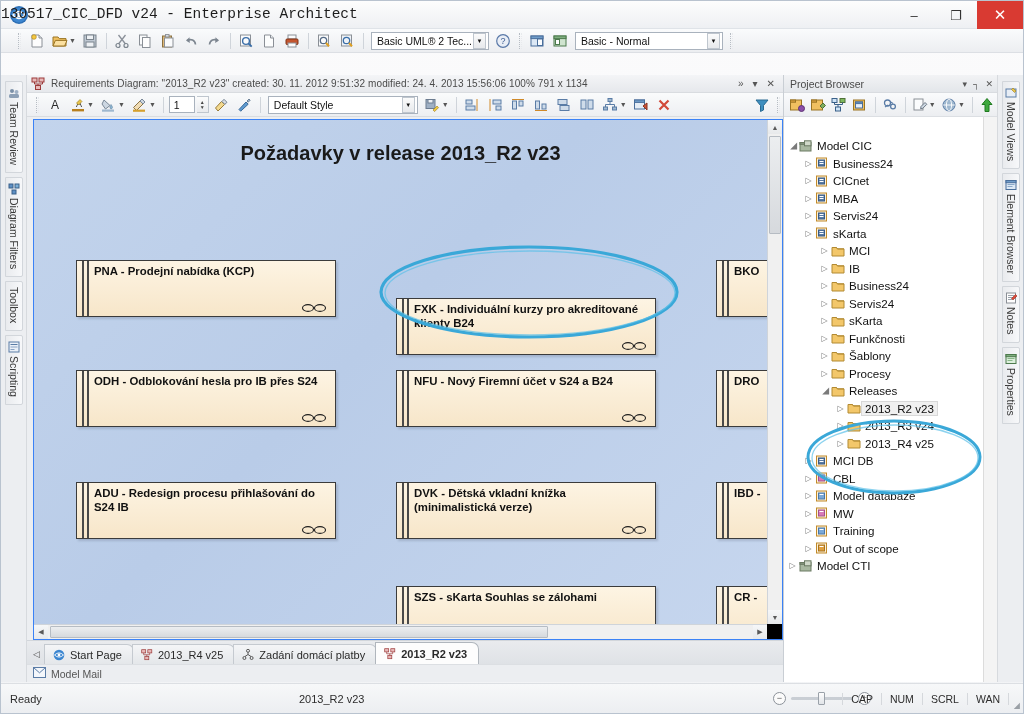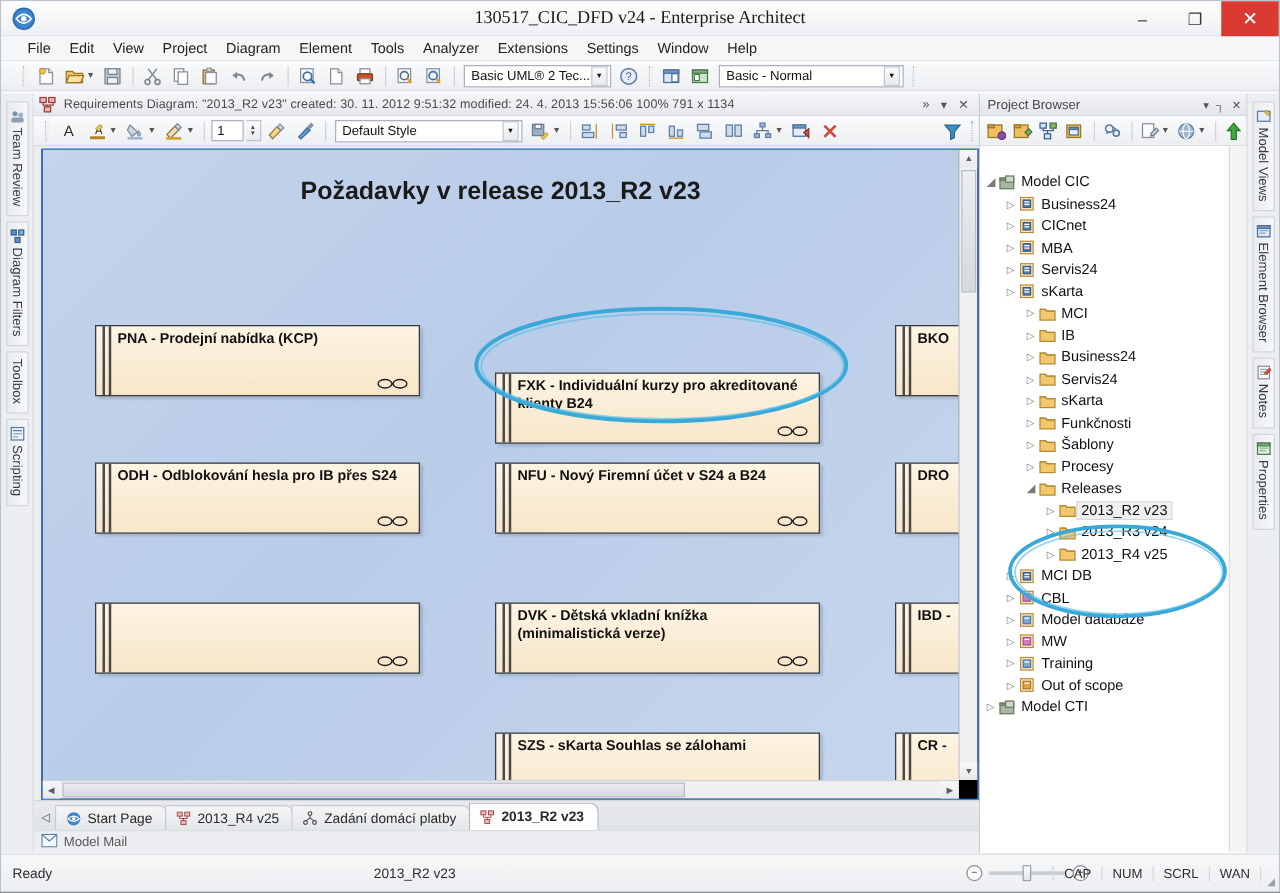--- a/index.html
+++ b/index.html
@@ -12,22 +12,22 @@
   }
   .app { position:relative; width:1024px; height:714px;
          background:linear-gradient(#fbfbfc,#f2f3f5);
          border:1px solid #b9c3cf; }
 
   
   .titlebar { position:relative; height:28px;
     background:linear-gradient(#fdfdfd,#eef0f3);
     border-bottom:1px solid #dfe3e8; }
   .ea-logo { position:absolute; left:8px; top:4px; width:20px; height:20px; }
-  .title-text { position:absolute; left:0; right:0; top:5px; text-align:center;
-    font-size:14.5px; color:#1d1d1d; font-family:Liberation Serif, serif; }
+  .title-text { position:absolute; left:0; right:0; top:5px; text-align:left;
+    font-size:14.5px; color:#1d1d1d; font-family:Liberation Mono, monospace; }
   .win-btns { position:absolute; right:0; top:0; height:28px; display:flex; }
   .win-btn { width:42px; height:28px; display:flex; align-items:center;
     justify-content:center; font-size:13px; color:#333; }
   .win-btn.close { background:#d93a32; color:#fff; width:46px; font-size:15px; }
 
   
   .menubar { height:20px; display:flex; align-items:center; padding-left:14px;
     background:#f5f6f8; border-bottom:1px solid #e3e6ea; }
   .menu-item { font-size:11.5px; color:#222; padding:1px 8px 1px 7px; cursor:default; }
 
@@ -190,34 +190,20 @@
       </svg>
     </span>
     <div class="title-text">130517_CIC_DFD v24 - Enterprise Architect</div>
     <div class="win-btns">
       <div class="win-btn">–</div>
       <div class="win-btn">❐</div>
       <div class="win-btn close">✕</div>
     </div>
   </div>
 
-  <div class="menubar">
-    <div class="menu-item">File</div>
-    <div class="menu-item">Edit</div>
-    <div class="menu-item">View</div>
-    <div class="menu-item">Project</div>
-    <div class="menu-item">Diagram</div>
-    <div class="menu-item">Element</div>
-    <div class="menu-item">Tools</div>
-    <div class="menu-item">Analyzer</div>
-    <div class="menu-item">Extensions</div>
-    <div class="menu-item">Settings</div>
-    <div class="menu-item">Window</div>
-    <div class="menu-item">Help</div>
-  </div>
 
   <div class="toolbar">
     <span class="grip"></span>
 
     <span class="tb-ico">
       <svg width="16" height="16" viewBox="0 0 16 16">
           <path d="M3 2h7l3 3v9H3z" fill="#fdfdfd" stroke="#8a8f96"></path>
           <path d="M10 2v3h3" fill="#e4e7ea" stroke="#8a8f96"></path>
           <circle cx="5" cy="4" r="2.3" fill="#f5c842" stroke="#b08a1e" stroke-width=".7"></circle>
         </svg>
@@ -595,20 +581,21 @@
 
           <div class="req" style="left:682px; top:250px; width:260px; height:57px;">
             <span class="bar1"></span>
             <span class="bar2"></span>
             <span class="rq-label">DRO</span>
           </div>
 
           <div class="req" style="left:42px;  top:362px; width:260px; height:57px;">
             <span class="bar1"></span>
             <span class="bar2"></span>
+            <span class="rq-label">ADU - Redesign procesu přihlašování do S24 IB</span>
             <span class="rq-ico">
               <svg width="26" height="10" viewBox="0 0 26 10">
                   <ellipse cx="7" cy="5" rx="5.5" ry="3.4" fill="none" stroke="#1d1d1d" stroke-width="1.1"></ellipse>
                   <ellipse cx="19" cy="5" rx="5.5" ry="3.4" fill="none" stroke="#1d1d1d" stroke-width="1.1"></ellipse>
                   <path d="M12.5 5h1" stroke="#1d1d1d" stroke-width="1.6"></path>
                 </svg>
             </span>
           </div>
 
           <div class="req" style="left:362px; top:362px; width:260px; height:57px;">

